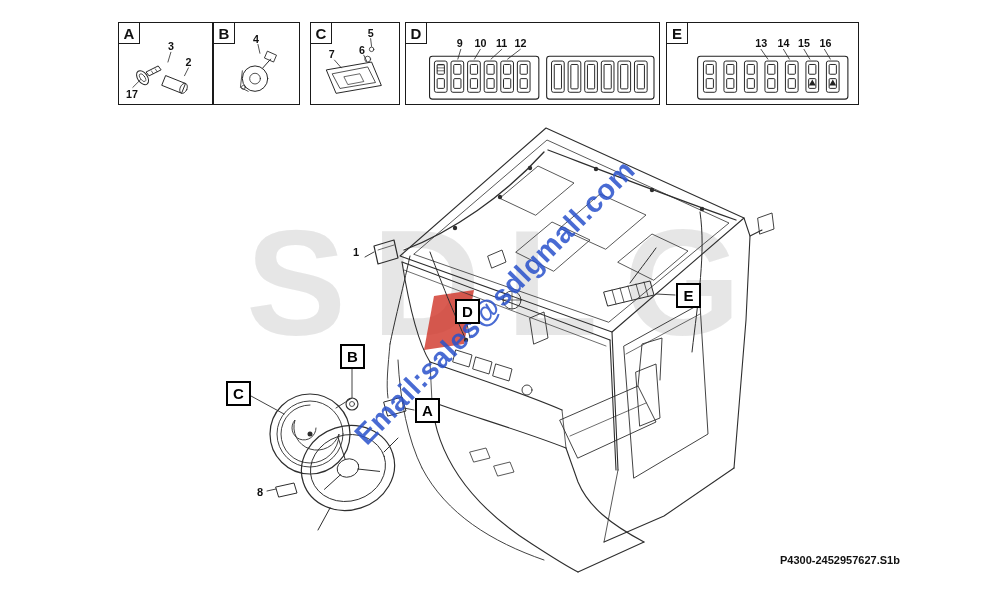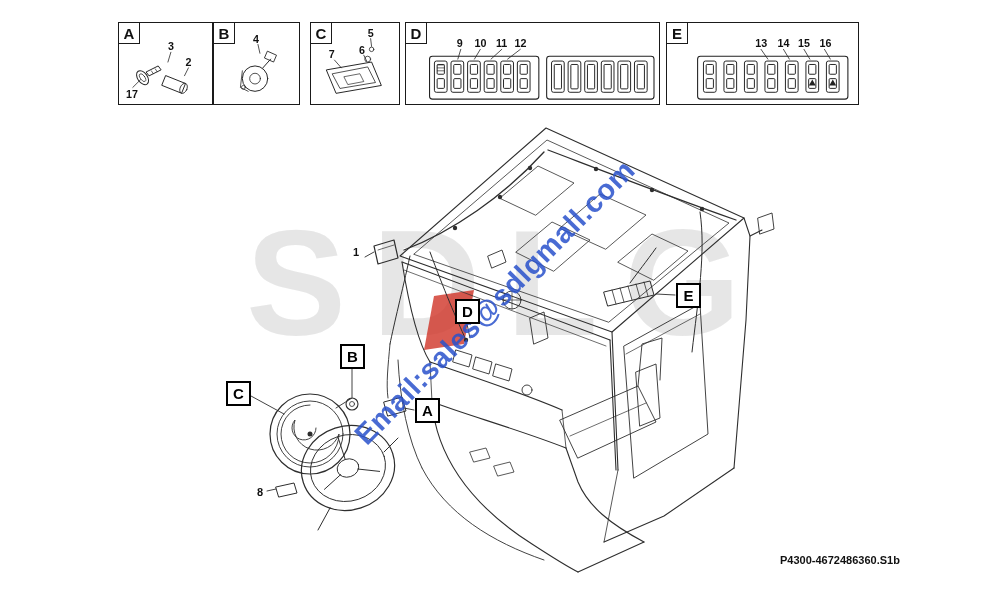--- a/index.html
+++ b/index.html
@@ -277,14 +277,14 @@
 
   <div class="callout" style="left:455px;top:299px">D</div>
   <div class="callout" style="left:676px;top:283px">E</div>
   <div class="callout" style="left:340px;top:344px">B</div>
   <div class="callout" style="left:226px;top:381px">C</div>
   <div class="callout" style="left:415px;top:398px">A</div>
 
   <span class="pnum" style="left:353px;top:246px">1</span>
   <span class="pnum" style="left:257px;top:486px">8</span>
 
-  <div class="part-code">P4300-4672486360.S1b</div>
+  <div class="part-code">P4300-2452957627.S1b</div>
 </div>
 
 </body></html>

